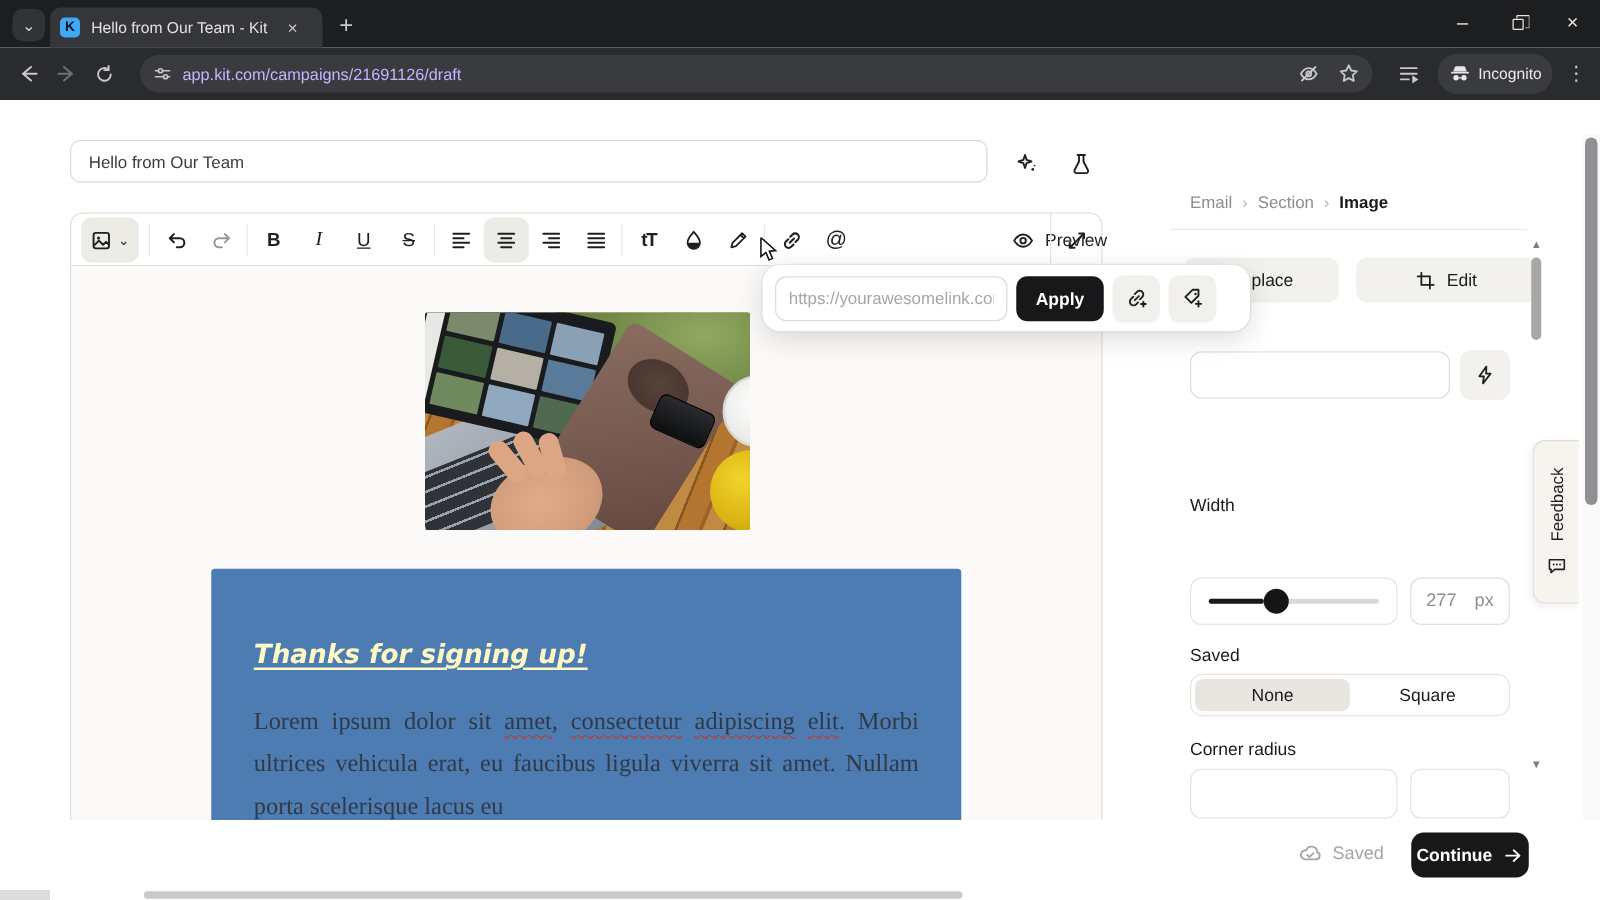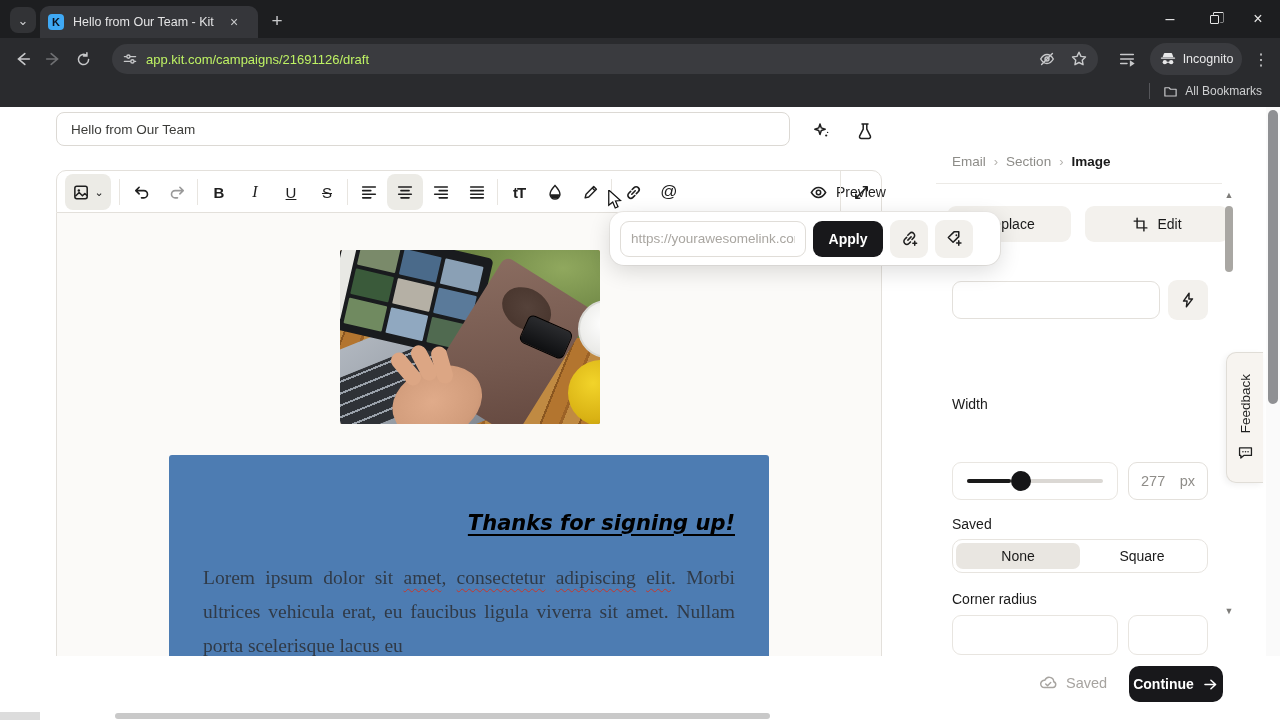--- a/index.html
+++ b/index.html
@@ -24,21 +24,21 @@
     display:flex; align-items:center; justify-content:center; }
   .wctl { top:0; height:38px; width:44px; display:flex; align-items:center; justify-content:center; color:#e6e6e6; }
   .restore-sq { width:9px; height:9px; border:1px solid #e6e6e6; border-radius:1px; position:relative; }
   .restore-sq::before { content:""; position:absolute; left:2px; top:-4px; width:9px; height:9px;
     border:1px solid #e6e6e6; border-radius:1px; clip-path:polygon(0 0,100% 0,100% 100%,70% 100%,70% 30%,0 30%); }
 
   .navbar { left:0; top:38px; width:1280px; height:42px; background:#2a2b2e; display:flex; align-items:center; }
   .navbtn { width:30px; height:30px; display:flex; align-items:center; justify-content:center; border-radius:50%; }
   .urlpill { position:absolute; left:112px; top:6px; width:986px; height:30px; background:#3a3b3f;
     border-radius:15px; display:flex; align-items:center; padding:0 10px; }
-  .url-text { color:#bef264; font-size:13px; margin-left:8px; flex:1; }
+  .url-text { color:#c4b5fd; font-size:13px; margin-left:8px; flex:1; }
   .incog { position:absolute; left:1150px; top:5px; height:32px; width:92px; background:#3a3b3f; border-radius:16px;
     display:flex; align-items:center; justify-content:center; gap:6px; color:#e8e8e9; font-size:12.5px; }
   .bookmarks { left:0; top:80px; width:1280px; height:27px; background:#2a2b2e; }
   .bm-right { position:absolute; right:18px; top:3px; display:flex; align-items:center; gap:7px; color:#cfd0d2; font-size:12px; }
   .bm-sep { width:1px; height:16px; background:#55565a; margin-right:6px; }
 
   
   .pagebg { left:0; top:107px; width:1280px; height:605px; background:#ffffff; }
 
   .subject-input { left:56px; top:112px; width:734px; height:34px; border:1px solid #dcd9d4; border-radius:8px;
@@ -83,22 +83,22 @@
   .mug { position:absolute; left:228px; top:110px; width:66px; height:66px; border-radius:50%;
     background:radial-gradient(circle at 38% 35%, #f2d42a 0%, #d9b214 60%, #b08d08 100%); }
   .cup { position:absolute; left:238px; top:50px; width:58px; height:58px; border-radius:50%;
     background:radial-gradient(circle at 45% 40%, #ffffff 0%, #e9e9e6 70%, #c9c9c4 100%); border:2px solid #d8d8d4; }
   .hand { position:absolute; left:52px; top:118px; width:92px; height:70px; transform:rotate(-24deg);
     background:radial-gradient(ellipse at 45% 45%, #e0ab8a 0%, #d19c7b 65%, #bd886a 100%); border-radius:48% 52% 55% 45%; }
   .finger { position:absolute; width:16px; height:38px; background:#dca684; border-radius:8px; }
 
   .blue-block { position:absolute; left:112px; top:242px; width:600px; height:280px; background:#4d7cb2; border-radius:3px;
     padding:56px 34px 0 34px; }
-  .email-h { text-align:right; font-family:"DejaVu Sans",sans-serif; font-style:italic; font-weight:bold;
-    font-size:21px; color:#000000; text-decoration:underline; text-decoration-thickness:2px; text-underline-offset:4px; }
+  .email-h { text-align:left; font-family:"DejaVu Sans",sans-serif; font-style:italic; font-weight:bold;
+    font-size:21px; color:#fef9c3; text-decoration:underline; text-decoration-thickness:2px; text-underline-offset:4px; }
   .email-p { margin-top:26px; font-family:"Liberation Serif",serif; font-size:19.5px; line-height:34px;
     color:#303a47; text-align:justify; }
   .sq { text-decoration:underline wavy #c4392e 1px; text-underline-offset:4px; }
 
   
   .popup { left:610px; top:212px; width:390px; height:53px; background:#fff; border-radius:14px;
     box-shadow:0 6px 22px rgba(0,0,0,.14), 0 0 0 1px #efedea; display:flex; align-items:center; padding:0 10px; gap:7px; z-index:30; }
   .popup input { width:186px; height:36px; border:1px solid #e0ddd8; border-radius:9px; padding:0 10px;
     font-size:13.5px; color:#3c3c39; outline:none; font-family:"Liberation Sans",sans-serif; }
   .popup input::placeholder { color:#a9a6a1; }
@@ -228,29 +228,20 @@
           <circle cx="13.5" cy="13.5" r="2.4"></circle>
           <path d="M8.8 13 h2.4 v1.2 h-2.4 Z"></path>
         </svg>
       <span>Incognito</span>
     </div>
     <div class="navbtn" style="position:absolute; left:1246px; color:#c7c8ca; font-size:16px;">
       <span>⋮</span>
     </div>
   </div>
 
-  <div class="abs bookmarks">
-    <div class="bm-right">
-      <div class="bm-sep"></div>
-      <svg width="15" height="15" viewBox="0 0 20 20" fill="none" stroke="#c7c8ca" stroke-width="1.6" stroke-linejoin="round">
-          <path d="M2.5 5 h5.5 l2 2 h7.5 v9 h-15 Z"></path>
-        </svg>
-      <span>All Bookmarks</span>
-    </div>
-  </div>
 
   <div class="abs pagebg"></div>
 
   <input class="abs subject-input" value="Hello from Our Team" style="">
   <div class="abs subj-icon" style="left:810px;">
     <svg width="20" height="20" viewBox="0 0 20 20" fill="none" stroke="#1f1f1f" stroke-width="1.5" stroke-linejoin="round">
         <path d="M9 3 l1.3 3.9 L14.2 8.2 l-3.9 1.3 L9 13.4 l-1.3-3.9 L3.8 8.2 l3.9-1.3 Z"></path>
         <circle cx="15.2" cy="14.5" r="1.1" fill="#1f1f1f" stroke="none"></circle>
         <circle cx="16.6" cy="11.4" r=".7" fill="#1f1f1f" stroke="none"></circle>
       </svg>

